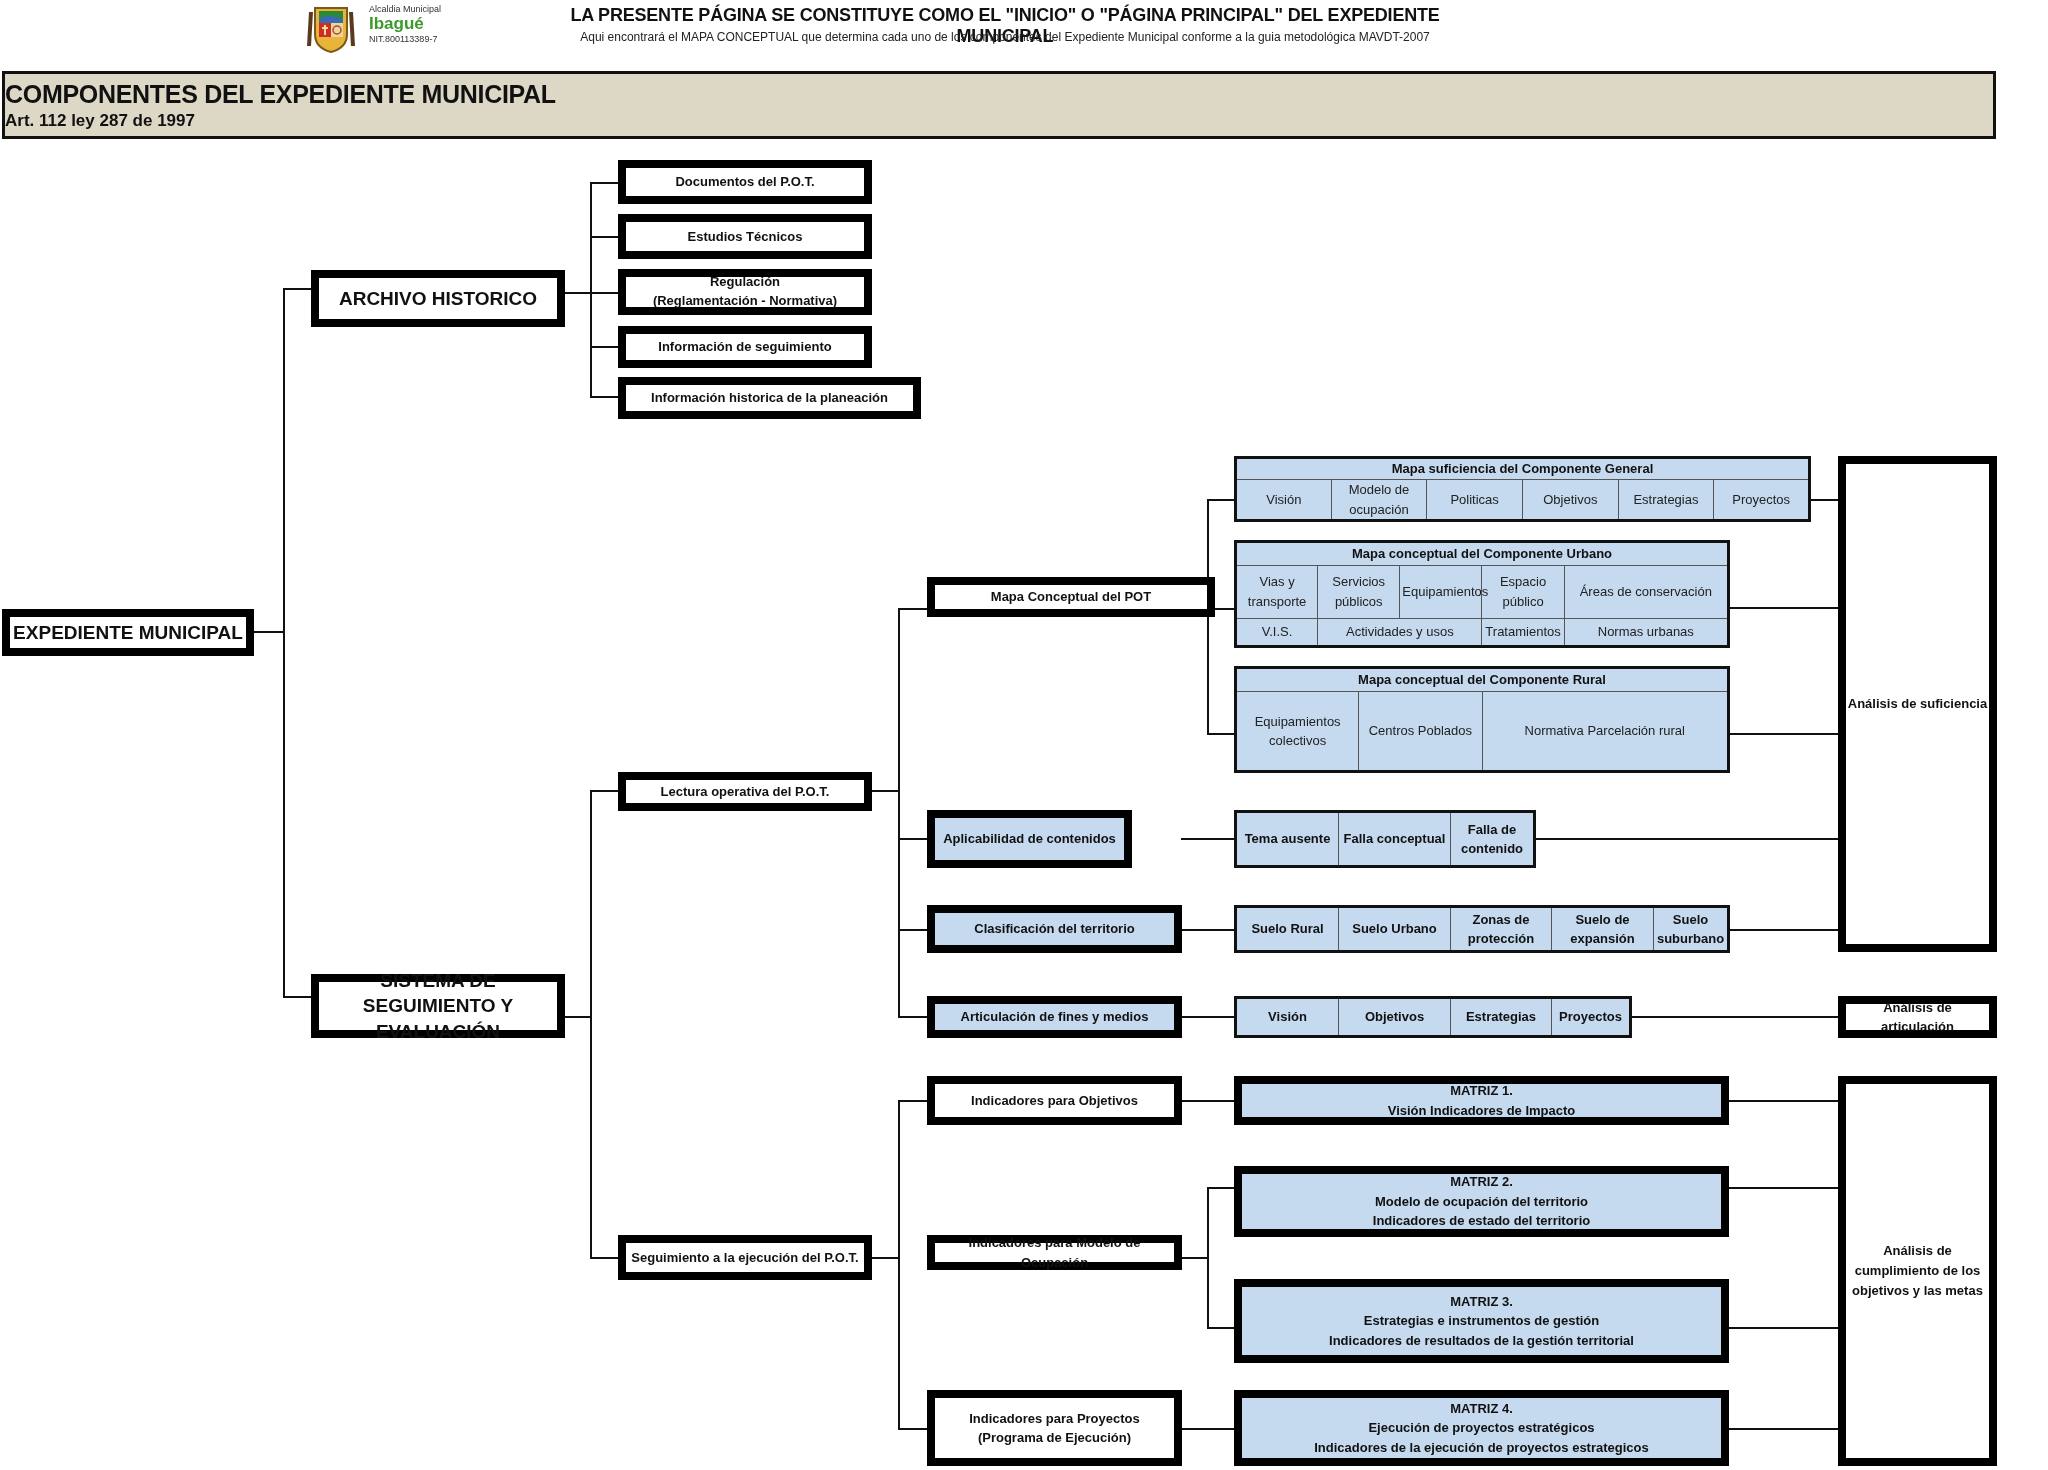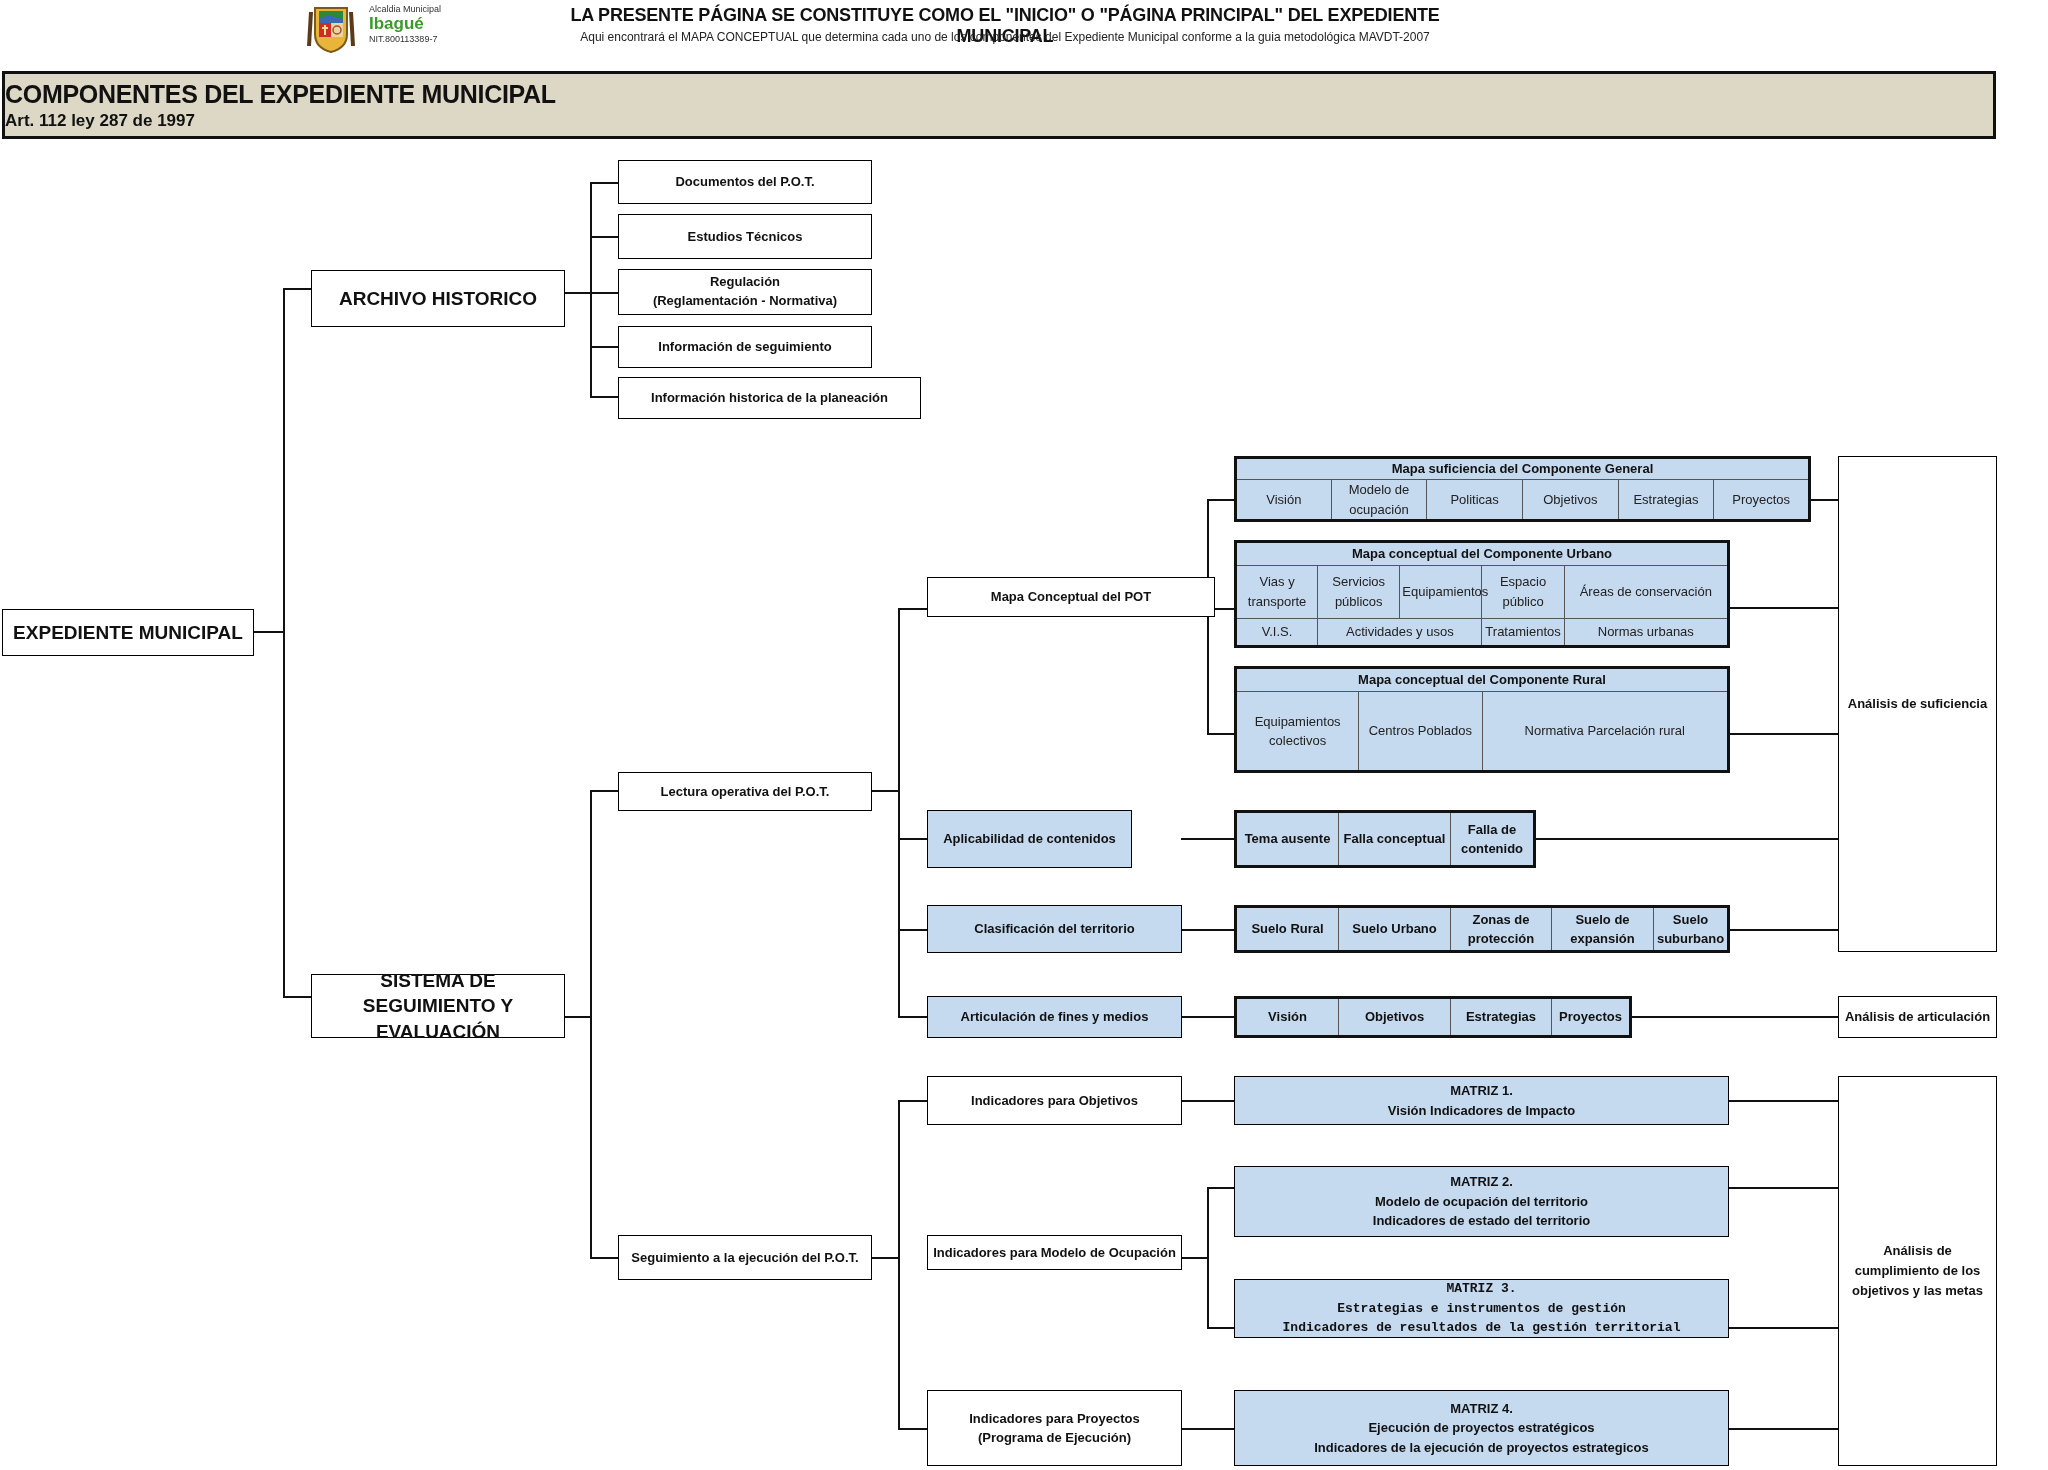--- a/index.html
+++ b/index.html
@@ -1,18 +1,18 @@
 <!DOCTYPE html>
 <html><head>
 <meta charset="utf-8">
 <style>
   html, body { margin:0; padding:0; background:#ffffff; }
   body { width:2048px; height:1470px; position:relative; overflow:hidden;
          font-family:"Liberation Sans", sans-serif; color:#111; }
-  .box { position:absolute; box-sizing:border-box; border:1px solid #000000; background:#fff;
+  .box { position:absolute; box-sizing:border-box; border:8px solid #000000; background:#fff;
          display:flex; align-items:center; justify-content:center; text-align:center;
          font-weight:bold; font-size:13px; line-height:1.5; white-space:pre-line; }
   .box.blue { background:#c5d9ef; }
   .box.big { font-size:19px; line-height:1.35; }
   .line { position:absolute; background:#111; }
   .h { height:2px; }
   .v { width:2px; }
   
   .logo { position:absolute; left:305px; top:2px; width:170px; height:52px; }
   .shield { position:absolute; left:0; top:0; width:52px; height:52px; }
@@ -229,21 +229,21 @@
 <div class="box" style="left:927px;top:1076px;width:255px;height:49px;">Indicadores para Objetivos</div>
 <div class="box" style="left:927px;top:1235px;width:255px;height:35px;">Indicadores para Modelo de Ocupación</div>
 <div class="box" style="left:927px;top:1390px;width:255px;height:76px;">Indicadores para Proyectos
 (Programa de Ejecución)</div>
 
 <div class="box blue" style="left:1234px;top:1076px;width:495px;height:49px;">MATRIZ 1.
 Visión Indicadores de Impacto</div>
 <div class="box blue" style="left:1234px;top:1166px;width:495px;height:71px;">MATRIZ 2.
 Modelo de ocupación del territorio
 Indicadores de estado del territorio</div>
-<div class="box blue" style="left:1234px;top:1279px;width:495px;height:59px;font-family:Liberation Mono, monospace;">MATRIZ 3.
+<div class="box blue" style="left:1234px;top:1279px;width:495px;height:84px;">MATRIZ 3.
 Estrategias e instrumentos de gestión
 Indicadores de resultados de la gestión territorial</div>
 <div class="box blue" style="left:1234px;top:1390px;width:495px;height:76px;">MATRIZ 4.
 Ejecución de proyectos estratégicos
 Indicadores de la ejecución de proyectos estrategicos</div>
 
 <div class="box" style="left:1838px;top:1076px;width:159px;height:390px;line-height:1.55;">Análisis de
 cumplimiento de los
 objetivos y las metas</div>
 

